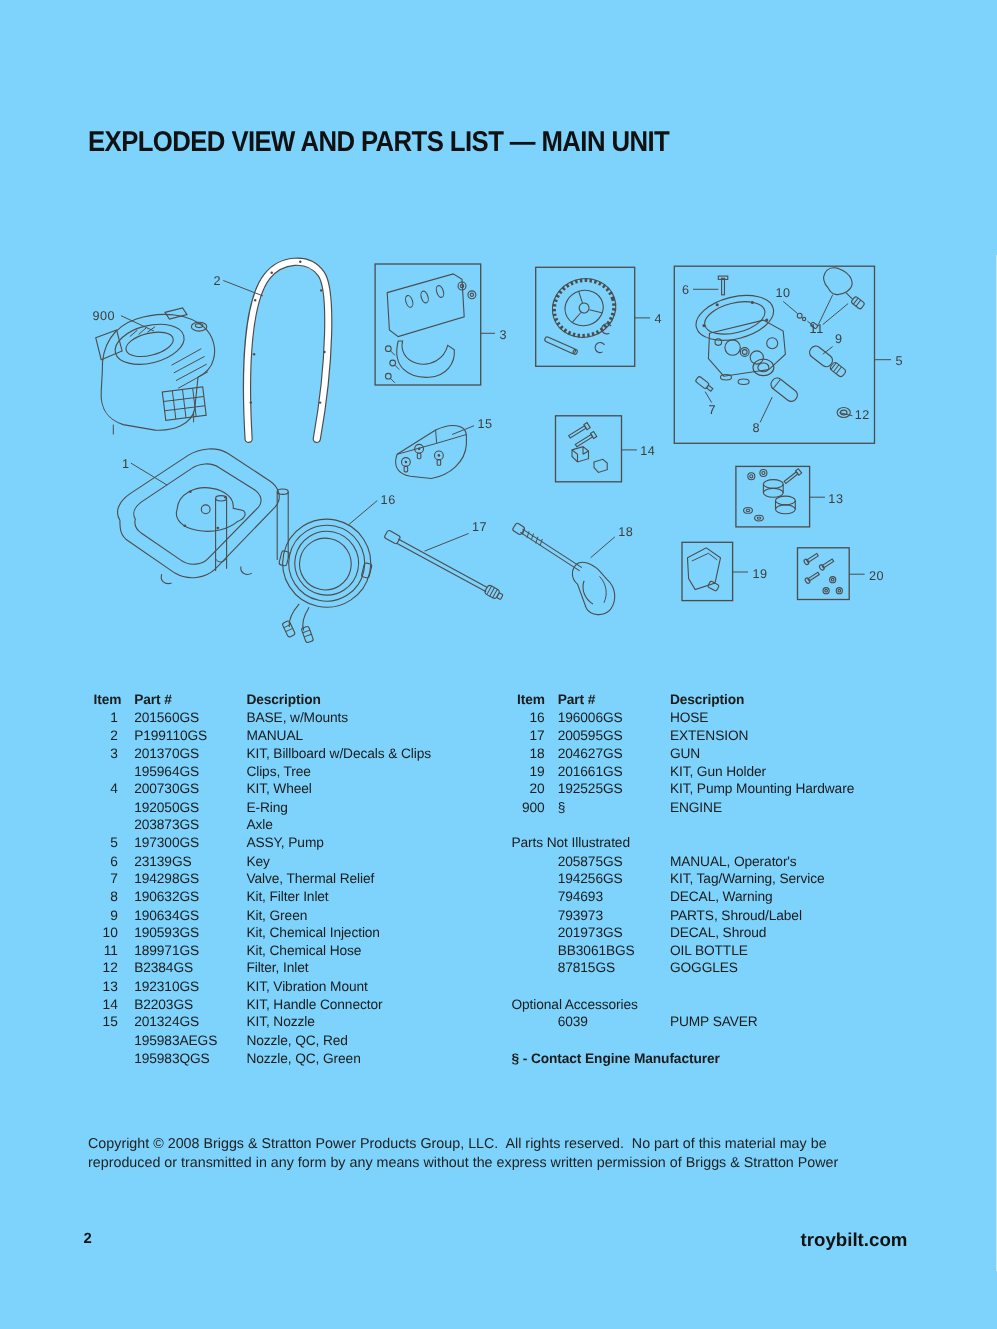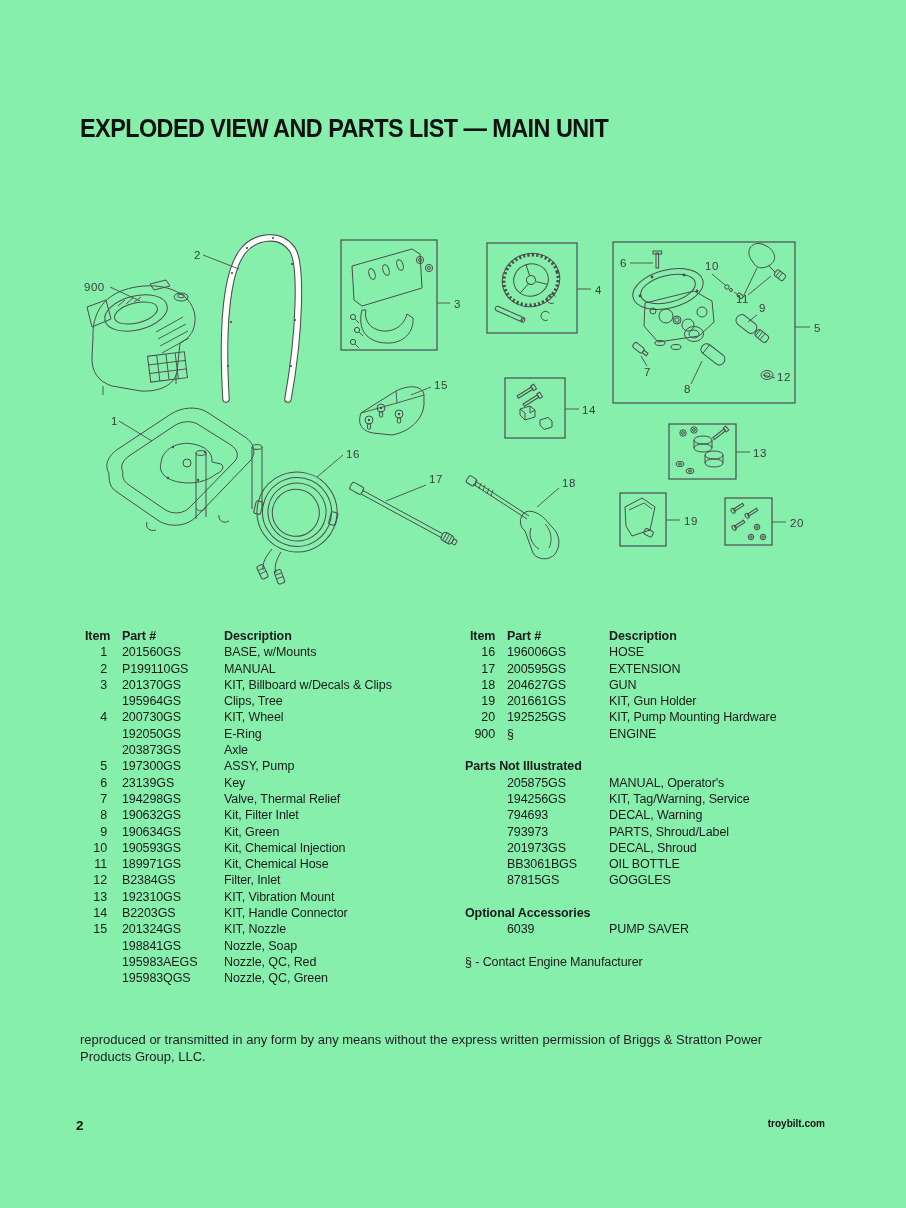--- a/index.html
+++ b/index.html
@@ -1,48 +1,48 @@
 <!DOCTYPE html>
 <html><head>
 <meta charset="utf-8">
 <style>
   html,body{margin:0;padding:0;background:#fff;}
-  .page{position:relative;width:906px;height:1208px;background:#86efac;overflow:hidden;
+  .page{position:relative;width:906px;height:1208px;background:#7dd3fc;overflow:hidden;
         font-family:"Liberation Sans",sans-serif;color:#1b1b1b;}
   .title{position:absolute;left:80px;top:96px;font-size:26px;font-weight:700;
          letter-spacing:-0.6px;color:#111;white-space:nowrap;
          transform:scaleX(0.9);transform-origin:left top;}
   .diagram{position:absolute;left:0;top:0;pointer-events:none;}
   .sk{stroke:#4c4c4c;stroke-width:1;fill:none;}
   .bx{stroke:#4c4c4c;stroke-width:1.2;fill:none;}
   .ln{stroke:#4c4c4c;stroke-width:0.9;fill:none;}
   .dot{fill:#4c4c4c;stroke:none;}
   .tube-o{stroke:#4c4c4c;stroke-width:7.5;fill:none;stroke-linecap:round;}
   .tube-i{stroke:#ffffff;stroke-width:5.4;fill:none;stroke-linecap:round;}
   .co{font-family:"Liberation Sans",sans-serif;font-size:11.5px;fill:#3d3d3d;letter-spacing:0.5px;}
   .tbl{position:absolute;top:628px;font-size:12.5px;letter-spacing:-0.1px;}
   .tbl-left{left:85px;width:380px;}
   .tbl-right{left:465px;width:380px;}
   .prow{position:relative;height:16.3px;line-height:16.3px;}
   .prow .c1{position:absolute;left:0;width:22px;text-align:right;white-space:nowrap;}
   .prow .c2{position:absolute;left:37px;white-space:nowrap;}
   .prow .c3{position:absolute;left:139px;white-space:nowrap;}
-  .prow .head{position:absolute;left:0;font-weight:700;white-space:nowrap;}
-  .prow.note .head{font-weight:400;}
+  .prow .head{position:absolute;left:0;font-weight:400;white-space:nowrap;}
+  .prow.note .head{font-weight:700;}
   .tbl-right .prow .c1{width:30px;}
   .tbl-right .prow .c2{left:42px;}
   .tbl-right .prow .c3{left:144px;}
   .thead span{font-weight:700;}
   .thead .c1{width:auto !important;text-align:left !important;}
   .tbl-right .thead .c1{left:5px;}
   .copyright{position:absolute;left:80px;top:1031px;font-size:13px;line-height:17.4px;color:#222;}
   .copyright div{white-space:pre;}
   .footer-page{position:absolute;left:76px;top:1118px;font-size:13.5px;font-weight:700;color:#111;}
   .footer-site{position:absolute;left:585px;top:1118px;width:240px;text-align:right;
-               font-size:10px;font-weight:700;color:#111;}
+               font-size:17px;font-weight:700;color:#111;}
 </style>
 </head>
 <body>
 
 <div class="page">
 
   <h1 class="title">EXPLODED VIEW AND PARTS LIST — MAIN UNIT</h1>
 
   <svg class="diagram" width="906" height="1208" viewBox="0 0 906 1208" xmlns="http://www.w3.org/2000/svg">
 
@@ -468,26 +468,20 @@
           <span class="head"></span>
         </div>
         <div class="prow">
           <span class="c1">15</span>
           <span class="c2">201324GS</span>
           <span class="c3">KIT, Nozzle</span>
           <span class="head"></span>
         </div>
         <div class="prow">
           <span class="c1"></span>
-          <span class="c2">198841GS</span>
-          <span class="c3">Nozzle, Soap</span>
-          <span class="head"></span>
-        </div>
-        <div class="prow">
-          <span class="c1"></span>
           <span class="c2">195983AEGS</span>
           <span class="c3">Nozzle, QC, Red</span>
           <span class="head"></span>
         </div>
         <div class="prow">
           <span class="c1"></span>
           <span class="c2">195983QGS</span>
           <span class="c3">Nozzle, QC, Green</span>
           <span class="head"></span>
         </div>
@@ -619,20 +613,20 @@
         <div class="prow note">
           <span class="c1"></span>
           <span class="c2"></span>
           <span class="c3"></span>
           <span class="head">§ - Contact Engine Manufacturer</span>
         </div>
       </div>
   </div>
 
   <div class="copyright">
+    <div>Copyright © 2008 Briggs &amp; Stratton Power Products Group, LLC.  All rights reserved.  No part of this material may be</div>
     <div>reproduced or transmitted in any form by any means without the express written permission of Briggs &amp; Stratton Power</div>
-    <div>Products Group, LLC.</div>
   </div>
 
   <div class="footer-page">2</div>
   <div class="footer-site">troybilt.com</div>
 
 </div>
 
 </body></html>

